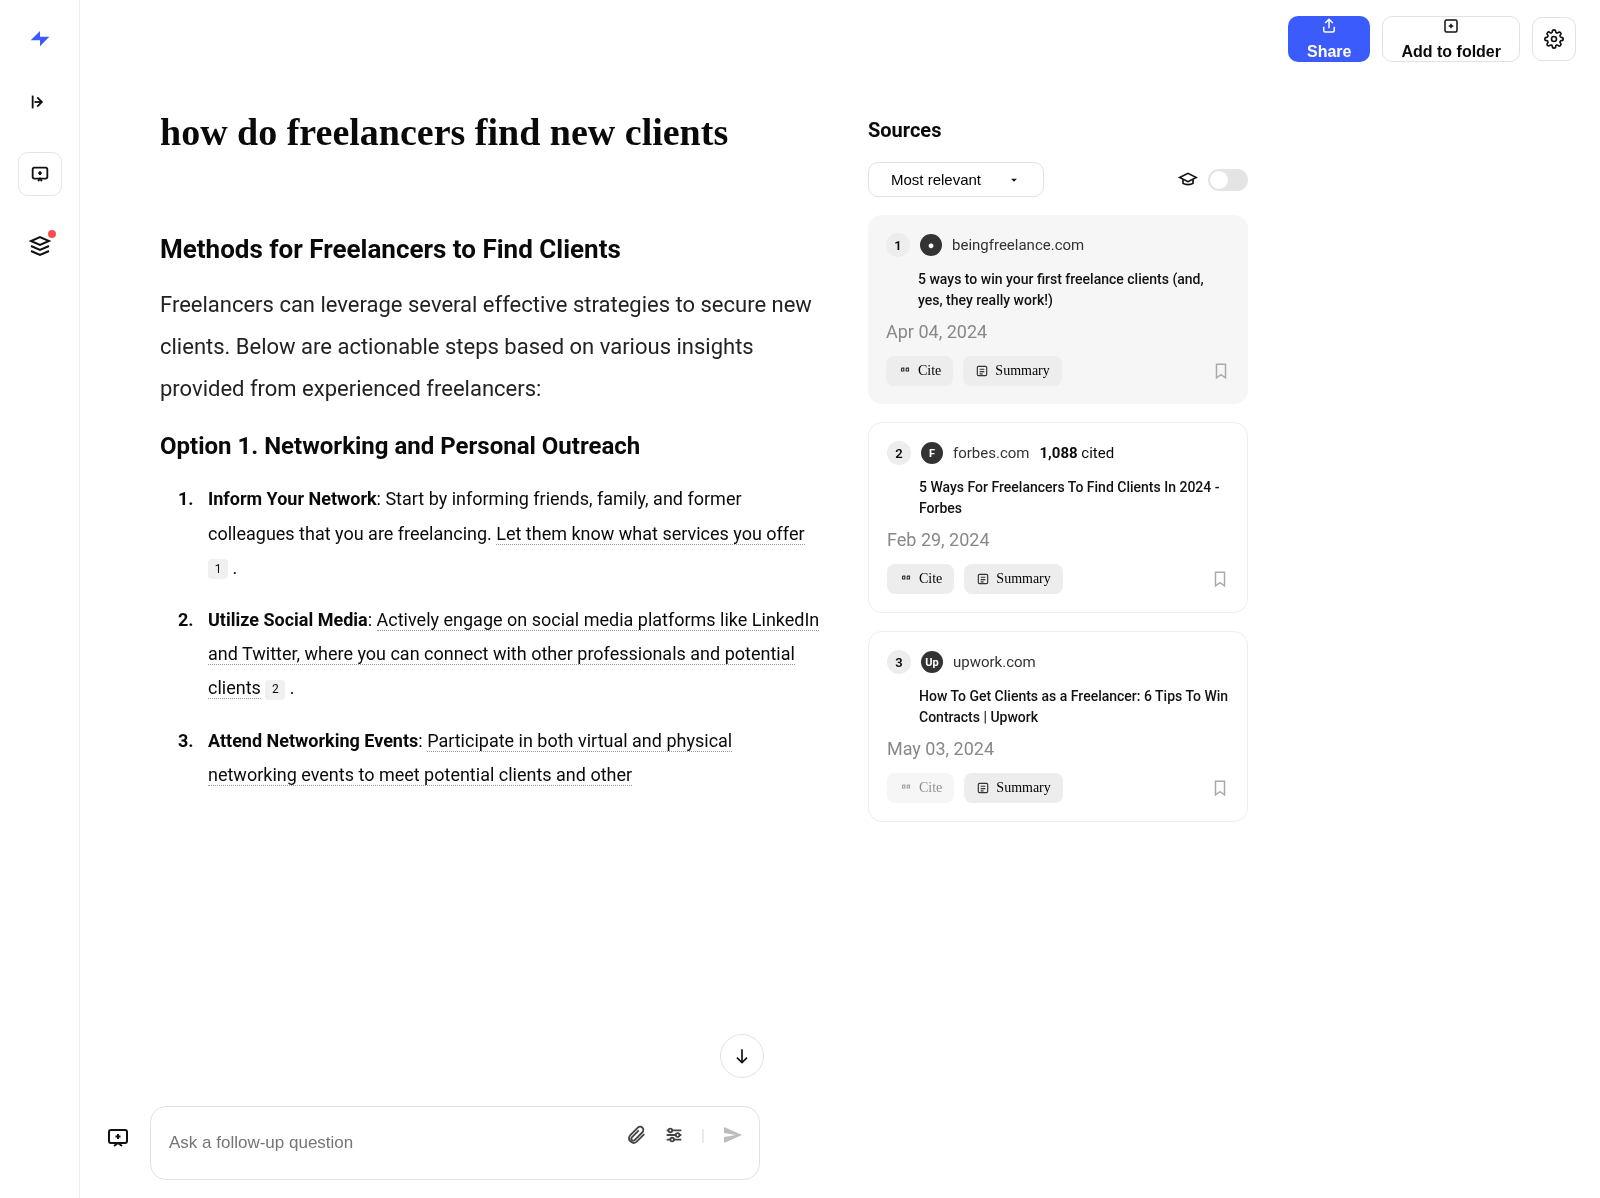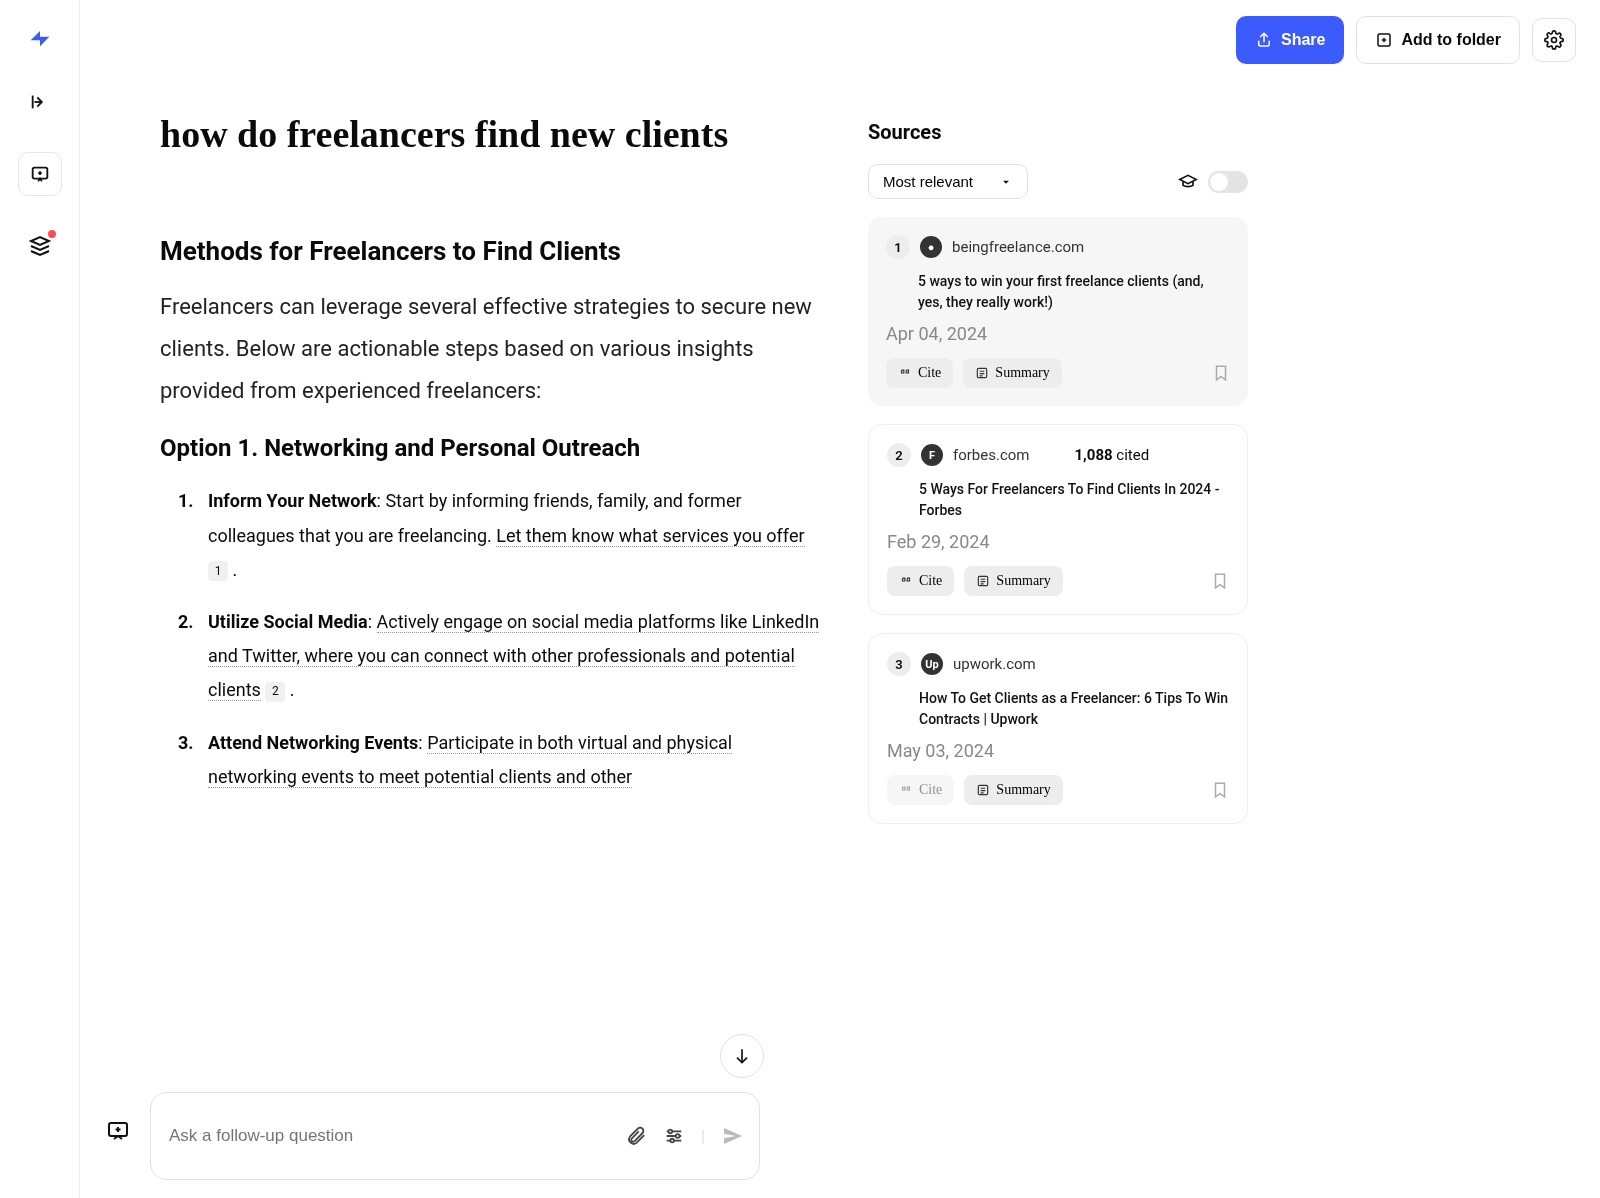--- a/index.html
+++ b/index.html
@@ -5,21 +5,21 @@
 * { box-sizing: border-box; margin: 0; padding: 0; }
 body { font-family: -apple-system, BlinkMacSystemFont, "Segoe UI", Roboto, sans-serif; background: #fff; color: #0a0a0a; overflow: hidden; }
 .app { display: flex; height: 100vh; }
 .sidebar { width: 80px; border-right: 1px solid #ededed; display: flex; flex-direction: column; align-items: center; padding-top: 24px; gap: 28px; }
 .logo { width: 28px; height: 28px; color: #3b5bfd; }
 .side-btn { width: 44px; height: 44px; display: flex; align-items: center; justify-content: center; border: none; background: transparent; cursor: pointer; border-radius: 10px; position: relative; }
 .side-btn.boxed { border: 1px solid #e5e5e5; }
 .dot { position: absolute; top: 6px; right: 6px; width: 8px; height: 8px; background: #ff4d4d; border-radius: 50%; }
 .main { flex: 1; display: flex; flex-direction: column; overflow: hidden; }
 .topbar { display: flex; justify-content: flex-end; align-items: center; gap: 12px; padding: 16px 24px 8px; }
-.btn { display: inline-flex; align-items: center; gap: 8px; font-size: 16px; font-weight: 600; padding: 14px 18px; border-radius: 10px; cursor: pointer; border: 1px solid transparent; }
+.btn { display: inline-flex; align-items: center; gap: 8px; font-size: 16px; font-weight: 600; padding: 0 18px; border-radius: 10px; cursor: pointer; border: 1px solid transparent; flex-direction: column; }
 .btn-primary { background: #3b5bfd; color: #fff; }
 .btn-outline { background: #fff; color: #0a0a0a; border-color: #e2e2e2; }
 .icon-btn { width: 44px; height: 44px; display: flex; align-items: center; justify-content: center; border: 1px solid #e2e2e2; border-radius: 10px; background: #fff; cursor: pointer; }
 .content-wrap { flex: 1; display: flex; overflow: hidden; padding: 0 24px 0 80px; gap: 48px; }
 .article { flex: 1; max-width: 660px; overflow-y: auto; padding-bottom: 140px; }
 .title { font-family: Georgia, "Times New Roman", serif; font-size: 38px; font-weight: 700; margin-top: 40px; margin-bottom: 18px; }
 .meta-row { display: flex; align-items: center; gap: 16px; font-size: 15px; color: #333; }
 .meta-link { display: inline-flex; align-items: center; gap: 4px; cursor: pointer; }
 .divider-v { color: #d0d0d0; }
 .meta-sub { color: #9c9c9c; }
@@ -28,42 +28,42 @@
 .para { font-size: 22px; line-height: 1.9; color: #222; }
 ol.steps { list-style: none; counter-reset: step; padding-left: 18px; }
 ol.steps li { counter-increment: step; position: relative; padding-left: 30px; font-size: 18px; line-height: 1.9; margin-bottom: 18px; }
 ol.steps li::before { content: counter(step) "."; position: absolute; left: 0; font-weight: 700; }
 .step-title { font-weight: 700; }
 .dotted { border-bottom: 1px dotted #999; }
 .cite-chip { display: inline-flex; align-items: center; justify-content: center; min-width: 20px; height: 20px; font-size: 12px; background: #f0f0f0; border-radius: 4px; padding: 0 5px; vertical-align: middle; }
 .sources { width: 380px; padding-top: 48px; overflow-y: auto; padding-bottom: 140px; }
 .sources h4 { font-size: 20px; font-weight: 700; margin-bottom: 20px; }
 .src-controls { display: flex; align-items: center; justify-content: space-between; margin-bottom: 18px; }
-.sort-btn { display: inline-flex; align-items: center; gap: 26px; border: 1px solid #e2e2e2; border-radius: 10px; padding: 8px 14px; font-size: 15px; background: #fff; cursor: pointer; }
+.sort-btn { display: inline-flex; align-items: center; gap: 26px; border: 1px solid #e2e2e2; border-radius: 10px; padding: 8px 22px; font-size: 15px; background: #fff; cursor: pointer; }
 .toggle-wrap { display: flex; align-items: center; gap: 10px; }
 .toggle { width: 40px; height: 22px; background: #e4e4e4; border-radius: 20px; position: relative; cursor: pointer; }
 .toggle::after { content: ""; position: absolute; left: 2px; top: 2px; width: 18px; height: 18px; background: #fff; border-radius: 50%; }
 .card { background: #f6f6f6; border-radius: 14px; padding: 18px; margin-bottom: 18px; }
 .card.white { background: #fff; border: 1px solid #eee; }
 .card-head { display: flex; align-items: center; gap: 10px; margin-bottom: 12px; flex-wrap: wrap; }
 .num-badge { width: 24px; height: 24px; background: #ededed; border-radius: 50%; display: flex; align-items: center; justify-content: center; font-size: 13px; font-weight: 600; }
 .favicon { width: 22px; height: 22px; border-radius: 50%; background: #333; color: #fff; display: flex; align-items: center; justify-content: center; font-size: 11px; font-weight: 700; }
 .src-domain { font-size: 15px; color: #333; }
 .cited { font-size: 15px; }
-.cited b { font-weight: 700; margin-left: 35px; }
+.cited b { font-weight: 700; }
 .card-title { font-size: 14px; font-weight: 500; line-height: 1.5; margin-bottom: 10px; color: #111; margin-left: 32px; }
 .card-date { font-size: 18px; color: #888; margin-bottom: 14px; }
 .card-actions { display: flex; align-items: center; gap: 10px; }
 .pill { display: inline-flex; align-items: center; gap: 6px; background: #ededed; border-radius: 8px; padding: 7px 12px; font-size: 14px; font-weight: 500; cursor: pointer; border: none; font-family: Liberation Serif, serif; }
 .pill.disabled { opacity: .45; cursor: default; }
 .bookmark { margin-left: auto; cursor: pointer; color: #999; }
 .float-down { position: fixed; left: 720px; bottom: 120px; width: 44px; height: 44px; border-radius: 50%; border: 1px solid #e2e2e2; background: #fff; display: flex; align-items: center; justify-content: center; cursor: pointer; }
 .composer-row { position: fixed; bottom: 18px; left: 100px; width: 660px; display: flex; align-items: center; gap: 14px; }
 .new-thread { width: 36px; height: 36px; display: flex; align-items: center; justify-content: center; cursor: pointer; }
-.composer { flex: 1; border: 1px solid #e2e2e2; border-radius: 16px; background: #fff; display: flex; align-items: center; padding: 23px 14px; gap: 10px; margin-top: 11px; }
+.composer { flex: 1; border: 1px solid #e2e2e2; border-radius: 16px; background: #fff; display: flex; align-items: flex-start; padding: 16px 14px; gap: 10px; margin-top: 11px; }
 .composer input { flex: 1; border: none; outline: none; font-size: 17px; padding: 10px 4px; }
 .composer .tools { display: flex; align-items: center; gap: 16px; color: #555; }
 .send { color: #bcbcbc; }
 svg { display: block; }
 </style>
 </head>
 <body>
 
 <div class="app">
   <aside class="sidebar">

